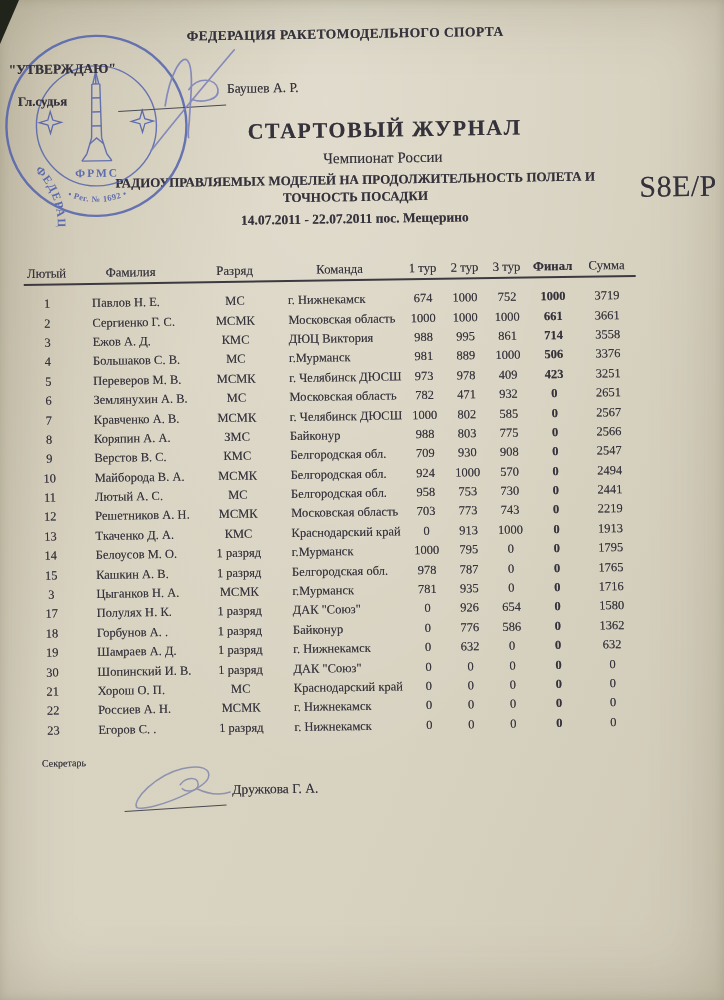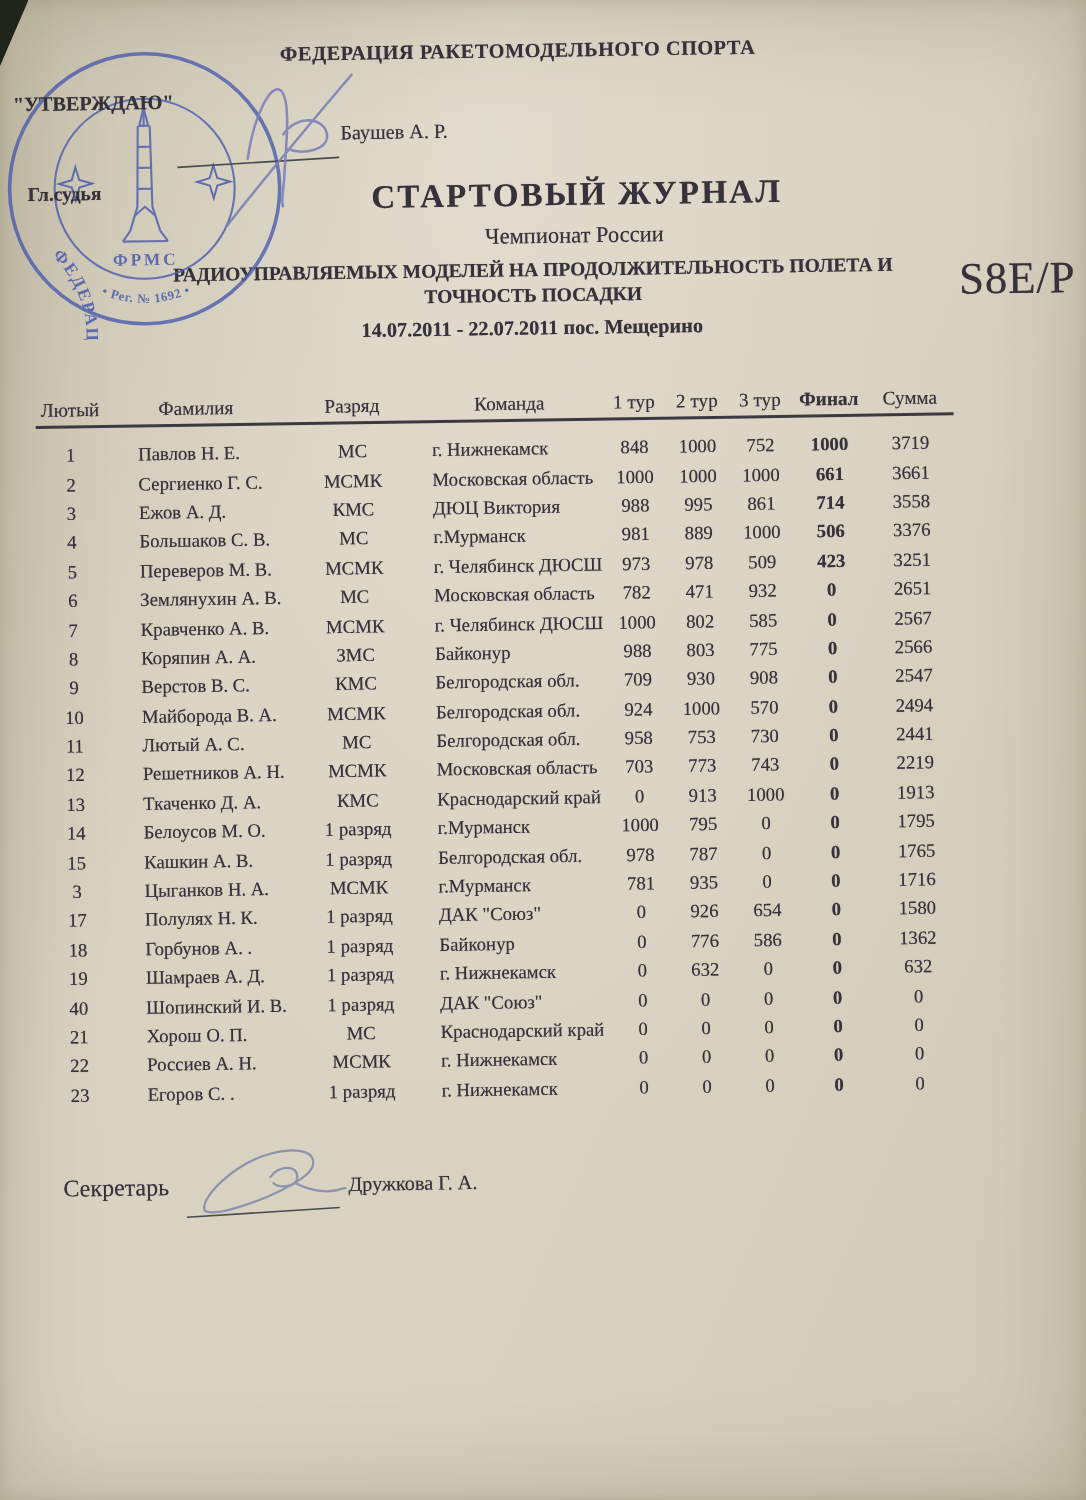--- a/index.html
+++ b/index.html
@@ -17,39 +17,39 @@
   .sheet{
     position:absolute;inset:0;
     transform:rotate(-0.85deg);
     transform-origin:360px 500px;
     font-family:"Liberation Serif","DejaVu Serif",serif;
     color:#35323b;
   }
   .t{position:absolute;white-space:nowrap;}
   .org-title{left:0;width:704px;top:26px;text-align:center;font-size:13.5px;font-weight:700;letter-spacing:0.4px;}
   .approve{left:15px;top:57px;font-size:13.5px;font-weight:700;z-index:5;}
-  .judge{left:24px;top:89px;font-size:13px;font-weight:700;z-index:5;margin-top:28px;}
+  .judge{left:24px;top:89px;font-size:13px;font-weight:700;z-index:5;}
   .judge-name{left:233px;top:79px;font-size:13.5px;}
   .main-title{left:76px;width:628px;top:117px;text-align:center;font-size:22px;letter-spacing:1.5px;font-weight:600;}
   .sub1{left:74px;width:628px;top:150px;text-align:center;font-size:15px;}
   .sub2{left:120px;width:480px;top:172px;text-align:center;font-size:13px;font-weight:700;white-space:normal;line-height:1.3;}
   .class-label{left:644px;top:174px;font-size:30px;letter-spacing:0.5px;}
   .dates{left:74px;width:570px;top:211px;text-align:center;font-size:13.5px;font-weight:600;}
 
   .results{position:absolute;left:27px;top:256px;width:612px;font-size:12.5px;}
   .thead{display:flex;align-items:flex-end;height:21px;border-bottom:2.5px solid #3c3a40;padding-bottom:2px;font-size:12.8px;}
   .tbody{padding-top:9px;}
   .tr{display:flex;height:19.4px;align-items:center;}
   .th,.td{flex:0 0 auto;text-align:center;}
   .c0{width:46px;} .c1{width:122px;text-align:left;padding-left:22px;box-sizing:border-box;}
   .c2{width:86px;} .c3{width:124px;text-align:left;padding-left:10px;box-sizing:border-box;}
   .c4,.c5,.c6{width:42px;} .c7{width:50px;font-weight:bold;} .c8{width:58px;}
   .th.c1,.th.c3{text-align:center;padding-left:0;}
 
-  .secretary-label{left:38px;top:780px;font-size:16px;}
+  .secretary-label{left:38px;top:753px;font-size:10px;}
   .secretary-name{left:228px;top:780px;font-size:13.5px;}
 
   .stamp-wrap{position:absolute;left:2px;top:22px;width:200px;height:200px;z-index:3;opacity:0.88;}
   .sig{position:absolute;z-index:4;}
   .scan-blur{text-shadow:0 0 0.45px rgba(46,44,54,0.55);}
 </style>
 </head>
 <body>
 
 <div class="paper"></div>
@@ -128,21 +128,21 @@
       <span class="th c7">Финал</span>
       <span class="th c8">Сумма</span>
     </div>
     <div class="tbody">
 
     <div class="tr scan-blur">
           <span class="td c0">1</span>
           <span class="td c1">Павлов Н. Е.</span>
           <span class="td c2">МС</span>
           <span class="td c3">г. Нижнекамск</span>
-          <span class="td c4">848</span>
+          <span class="td c4">674</span>
           <span class="td c5">1000</span>
           <span class="td c6">752</span>
           <span class="td c7">1000</span>
           <span class="td c8">3719</span>
         </div>
         <div class="tr scan-blur">
           <span class="td c0">2</span>
           <span class="td c1">Сергиенко Г. С.</span>
           <span class="td c2">МСМК</span>
           <span class="td c3">Московская область</span>
@@ -174,21 +174,21 @@
           <span class="td c7">506</span>
           <span class="td c8">3376</span>
         </div>
         <div class="tr scan-blur">
           <span class="td c0">5</span>
           <span class="td c1">Переверов М. В.</span>
           <span class="td c2">МСМК</span>
           <span class="td c3">г. Челябинск ДЮСШ</span>
           <span class="td c4">973</span>
           <span class="td c5">978</span>
-          <span class="td c6">509</span>
+          <span class="td c6">409</span>
           <span class="td c7">423</span>
           <span class="td c8">3251</span>
         </div>
         <div class="tr scan-blur">
           <span class="td c0">6</span>
           <span class="td c1">Землянухин А. В.</span>
           <span class="td c2">МС</span>
           <span class="td c3">Московская область</span>
           <span class="td c4">782</span>
           <span class="td c5">471</span>
@@ -333,21 +333,21 @@
           <span class="td c1">Шамраев А. Д.</span>
           <span class="td c2">1 разряд</span>
           <span class="td c3">г. Нижнекамск</span>
           <span class="td c4">0</span>
           <span class="td c5">632</span>
           <span class="td c6">0</span>
           <span class="td c7">0</span>
           <span class="td c8">632</span>
         </div>
         <div class="tr scan-blur">
-          <span class="td c0">40</span>
+          <span class="td c0">30</span>
           <span class="td c1">Шопинский И. В.</span>
           <span class="td c2">1 разряд</span>
           <span class="td c3">ДАК "Союз"</span>
           <span class="td c4">0</span>
           <span class="td c5">0</span>
           <span class="td c6">0</span>
           <span class="td c7">0</span>
           <span class="td c8">0</span>
         </div>
         <div class="tr scan-blur">

